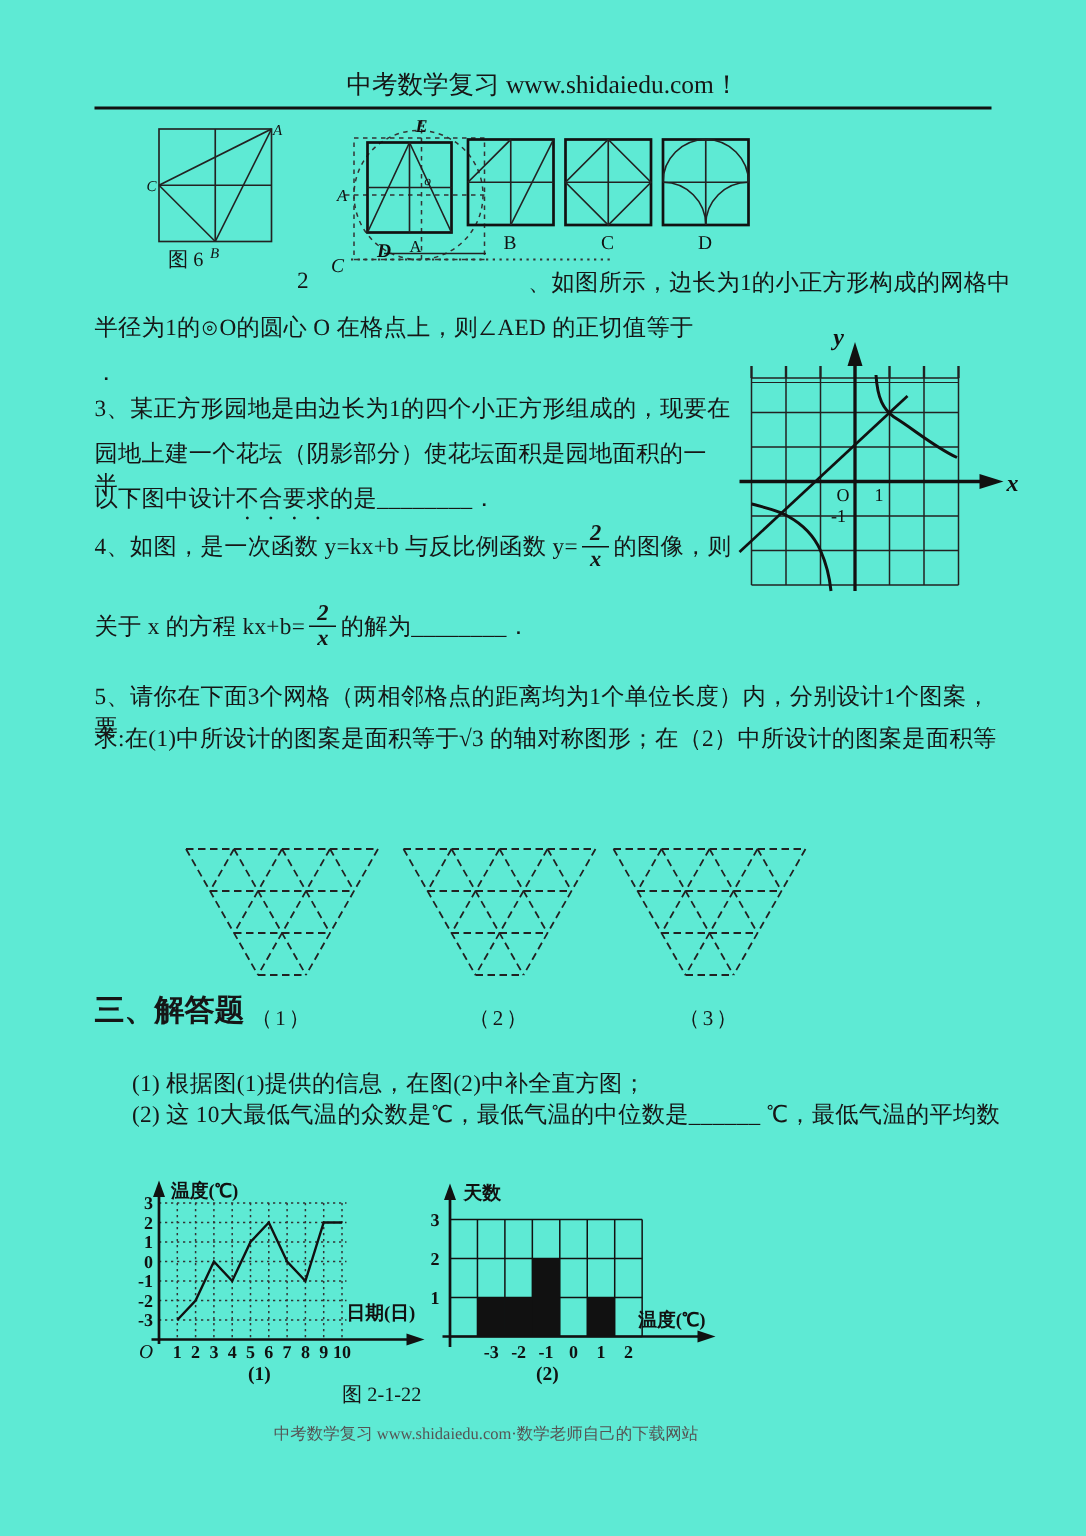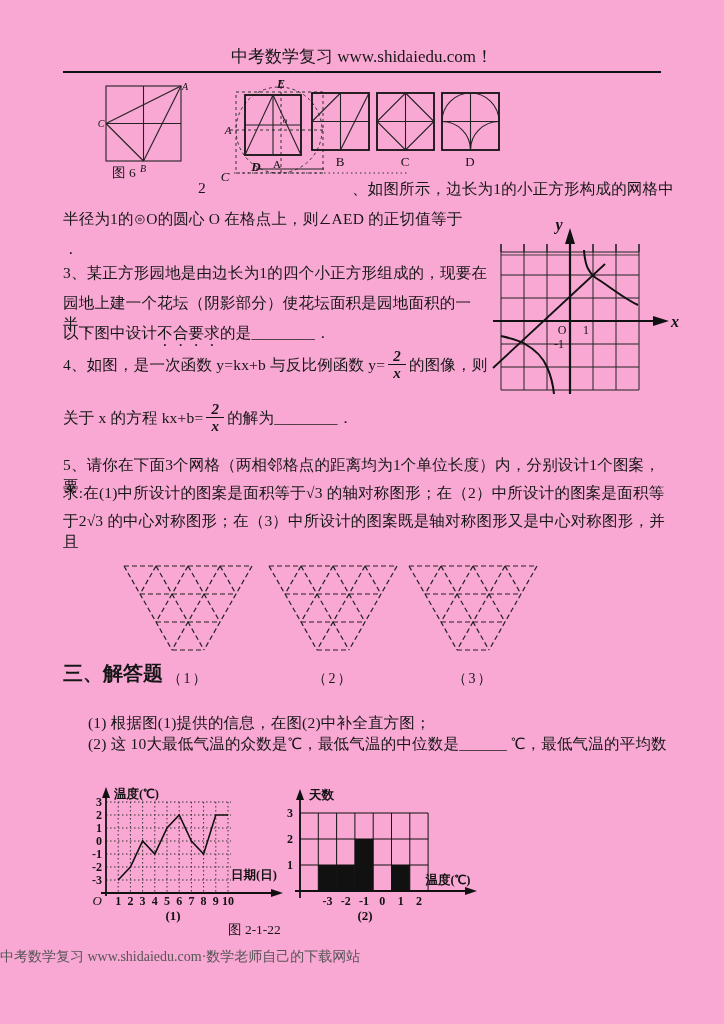--- a/index.html
+++ b/index.html
@@ -1,32 +1,32 @@
 <!DOCTYPE html>
 <html><head>
 <meta charset="utf-8">
 <style>
   html,body{margin:0;padding:0;background:#e8e8e8;}
-  .page{position:relative;width:724px;height:1024px;background:#f9a8d4;margin:0 auto;
+  .page{position:relative;width:724px;height:1024px;background:#5eead4;margin:0 auto;
         font-family:"Liberation Serif",serif;color:#161616;overflow:hidden;}
   .abs{position:absolute;}
   .body-text{font-size:15.5px;letter-spacing:0.2px;line-height:1.35;}
   .title{font-size:17px;}
   .rule{border-top:2px solid #111;}
   .num{font-size:15.5px;}
   .frac{display:inline-flex;flex-direction:column;align-items:center;vertical-align:middle;
         line-height:1;margin:0 3px;transform:translateY(-1px);}
   .frac .fnum{font-style:italic;font-weight:bold;font-size:15px;padding:0 5px;}
   .frac .fden{font-style:italic;font-weight:bold;font-size:15px;border-top:1.6px solid #111;padding:1px 5px 0;}
   .emph{text-emphasis:filled dot;text-emphasis-position:under left;
         -webkit-text-emphasis:filled dot;-webkit-text-emphasis-position:under left;}
   .section-head{font-size:20px;font-weight:bold;}
   .grid-caption{font-size:14px;text-align:center;letter-spacing:2px;}
   .fig-caption{font-size:13.5px;}
-  .footer{font-size:14px;color:#555;text-align:left;width:648px;}
+  .footer{font-size:11px;color:#555;text-align:center;width:648px;}
   svg{display:block;}
   svg text{font-family:"Liberation Serif",serif;fill:#111;}
   .dot{stroke:#333;stroke-width:1;stroke-dasharray:1.5,2.5;}
   .dash{stroke:#222;stroke-width:1.2;stroke-dasharray:5,3;}
   .soft{stroke:#222;stroke-width:1.1;}
   .thick{stroke:#111;stroke-width:1.8;}
   .dashfine{stroke:#333;stroke-width:1;stroke-dasharray:3,3;}
   .dotfine{stroke:#333;stroke-width:1.2;stroke-dasharray:1.5,3;}
 </style>
 </head>
@@ -153,21 +153,20 @@
     <path d="M16,124 C24,126 33,128 40,132 C51,138 58,146 62,155 C66,164 68,172 69,182" fill="none" stroke="#111" stroke-width="2"></path>
     <text x="74" y="18" font-size="16" font-weight="bold" font-style="italic" text-anchor="middle">y</text>
     <text x="190" y="115" font-size="16" font-weight="bold" font-style="italic" text-anchor="middle">x</text>
     <text x="77" y="122" font-size="12" text-anchor="middle">O</text>
     <text x="101" y="122" font-size="12" text-anchor="middle">1</text>
     <text x="74" y="136" font-size="12" text-anchor="middle">-1</text>
   </svg>
 
   <div class="abs body-text" style="left:63px;top:455px;width:610px;">5、请你在下面3个网格（两相邻格点的距离均为1个单位长度）内，分别设计1个图案，要</div>
   <div class="abs body-text" style="left:63px;top:483px;width:610px;">求:在(1)中所设计的图案是面积等于√3 的轴对称图形；在（2）中所设计的图案是面积等</div>
-  <div class="abs body-text" style="left:63px;top:511px;width:610px;">于2√3 的中心对称图形；在（3）中所设计的图案既是轴对称图形又是中心对称图形，并且</div>
 
   <svg class="abs trigrid" style="left:118px;top:562px;" width="140" height="96">
       <line x1="6" y1="4" x2="134" y2="4" class="dash"></line>
       <line x1="22" y1="32" x2="118" y2="32" class="dash"></line>
       <line x1="38" y1="60" x2="102" y2="60" class="dash"></line>
       <line x1="54" y1="88" x2="86" y2="88" class="dash"></line>
       <line x1="6" y1="4" x2="54" y2="88" class="dash"></line>
       <line x1="38" y1="4" x2="86" y2="88" class="dash"></line>
       <line x1="70" y1="4" x2="102" y2="60" class="dash"></line>
       <line x1="102" y1="4" x2="118" y2="32" class="dash"></line>

